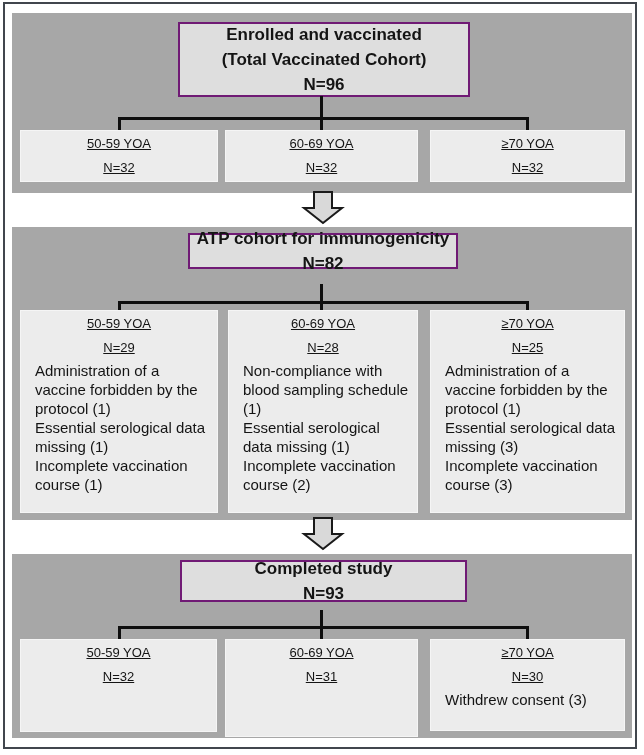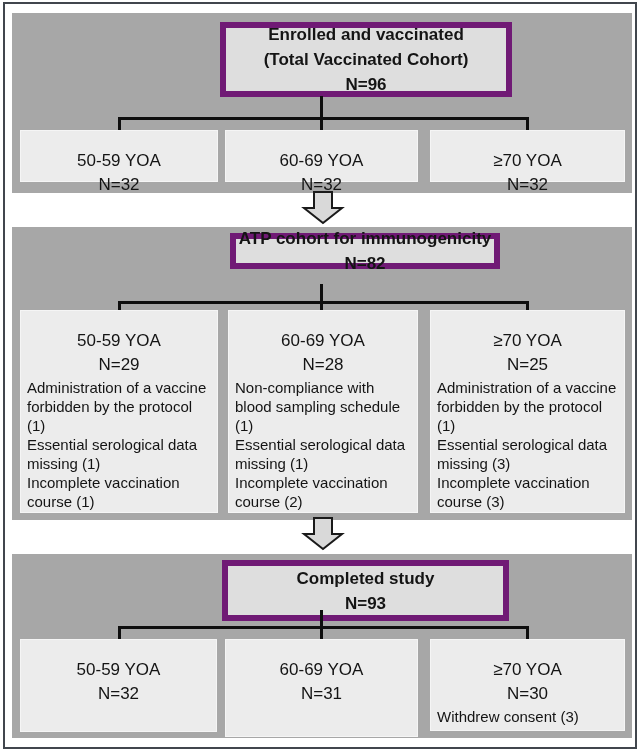--- a/index.html
+++ b/index.html
@@ -4,32 +4,32 @@
 <style>
   html,body{margin:0;padding:0;background:#ffffff;}
   .stage{
     position:relative;width:644px;height:755px;background:#ffffff;
     font-family:"Liberation Sans", sans-serif;color:#141414;overflow:hidden;
   }
   .frame{position:absolute;left:3px;top:2px;width:634px;height:747px;
     border:2px solid #41464d;box-sizing:border-box;}
   .panel{position:absolute;background:#a7a7a7;}
   .titlebox{
-    position:absolute;background:#dedede;border:6px solid #701a75;box-sizing:border-box;
+    position:absolute;background:#dedede;border:2px solid #701a75;box-sizing:border-box;
     font-weight:bold;font-size:17px;line-height:25px;text-align:center;
-    white-space:pre-line;display:flex;align-items:center;justify-content:center;margin-left:42px;
+    white-space:pre-line;display:flex;align-items:center;justify-content:center;
   }
   .subbox{
     position:absolute;background:#ececec;border:1px solid #f5f5f5;box-sizing:border-box;
   }
   .box-header{
-    font-size:17px;line-height:24px;text-align:center;white-space:pre-line;padding-top:18px;
+    font-size:13px;line-height:24px;text-align:center;white-space:pre-line;padding-top:1px;text-decoration:underline;
   }
   .box-details{
-    font-size:15px;line-height:19px;text-align:left;white-space:pre-line;padding:1px 4px 0 6px;
+    font-size:15px;line-height:19px;text-align:left;white-space:pre-line;padding:1px 4px 0 14px;
   }
   .hline,.vline{position:absolute;background:#0f0f0f;}
   .arrow{position:absolute;}
 </style>
 </head>
 <body>
 
 <div class="stage">
   <div class="frame"></div>
 
@@ -92,21 +92,21 @@
 Essential serological data missing (3)
 Incomplete vaccination course (3)</div>
   </div>
 
   <svg class="arrow" style="left:301px;top:517px;" width="44" height="34">
     <polygon points="13,1 31,1 31,17 41,17 22,32 3,17 13,17" fill="#d9d9d9" stroke="#1a1a1a" stroke-width="2"></polygon>
   </svg>
 
   <div class="panel" style="left:12px;top:554px;width:620px;height:184px;"></div>
 
-  <div class="titlebox" style="left:180px;top:560px;width:287px;height:61px;">Completed study
+  <div class="titlebox" style="left:180px;top:560px;width:287px;height:42px;">Completed study
 N=93</div>
 
   <div class="vline" style="left:320px;top:610px;width:3px;height:30px;"></div>
   <div class="hline" style="left:118px;top:626px;width:411px;height:3px;"></div>
   <div class="vline" style="left:118px;top:626px;width:3px;height:14px;"></div>
   <div class="vline" style="left:526px;top:626px;width:3px;height:14px;"></div>
 
   <div class="subbox" style="left:20px;top:639px;width:197px;height:93px;">
     <div class="box-header">50-59 YOA
 N=32</div>

